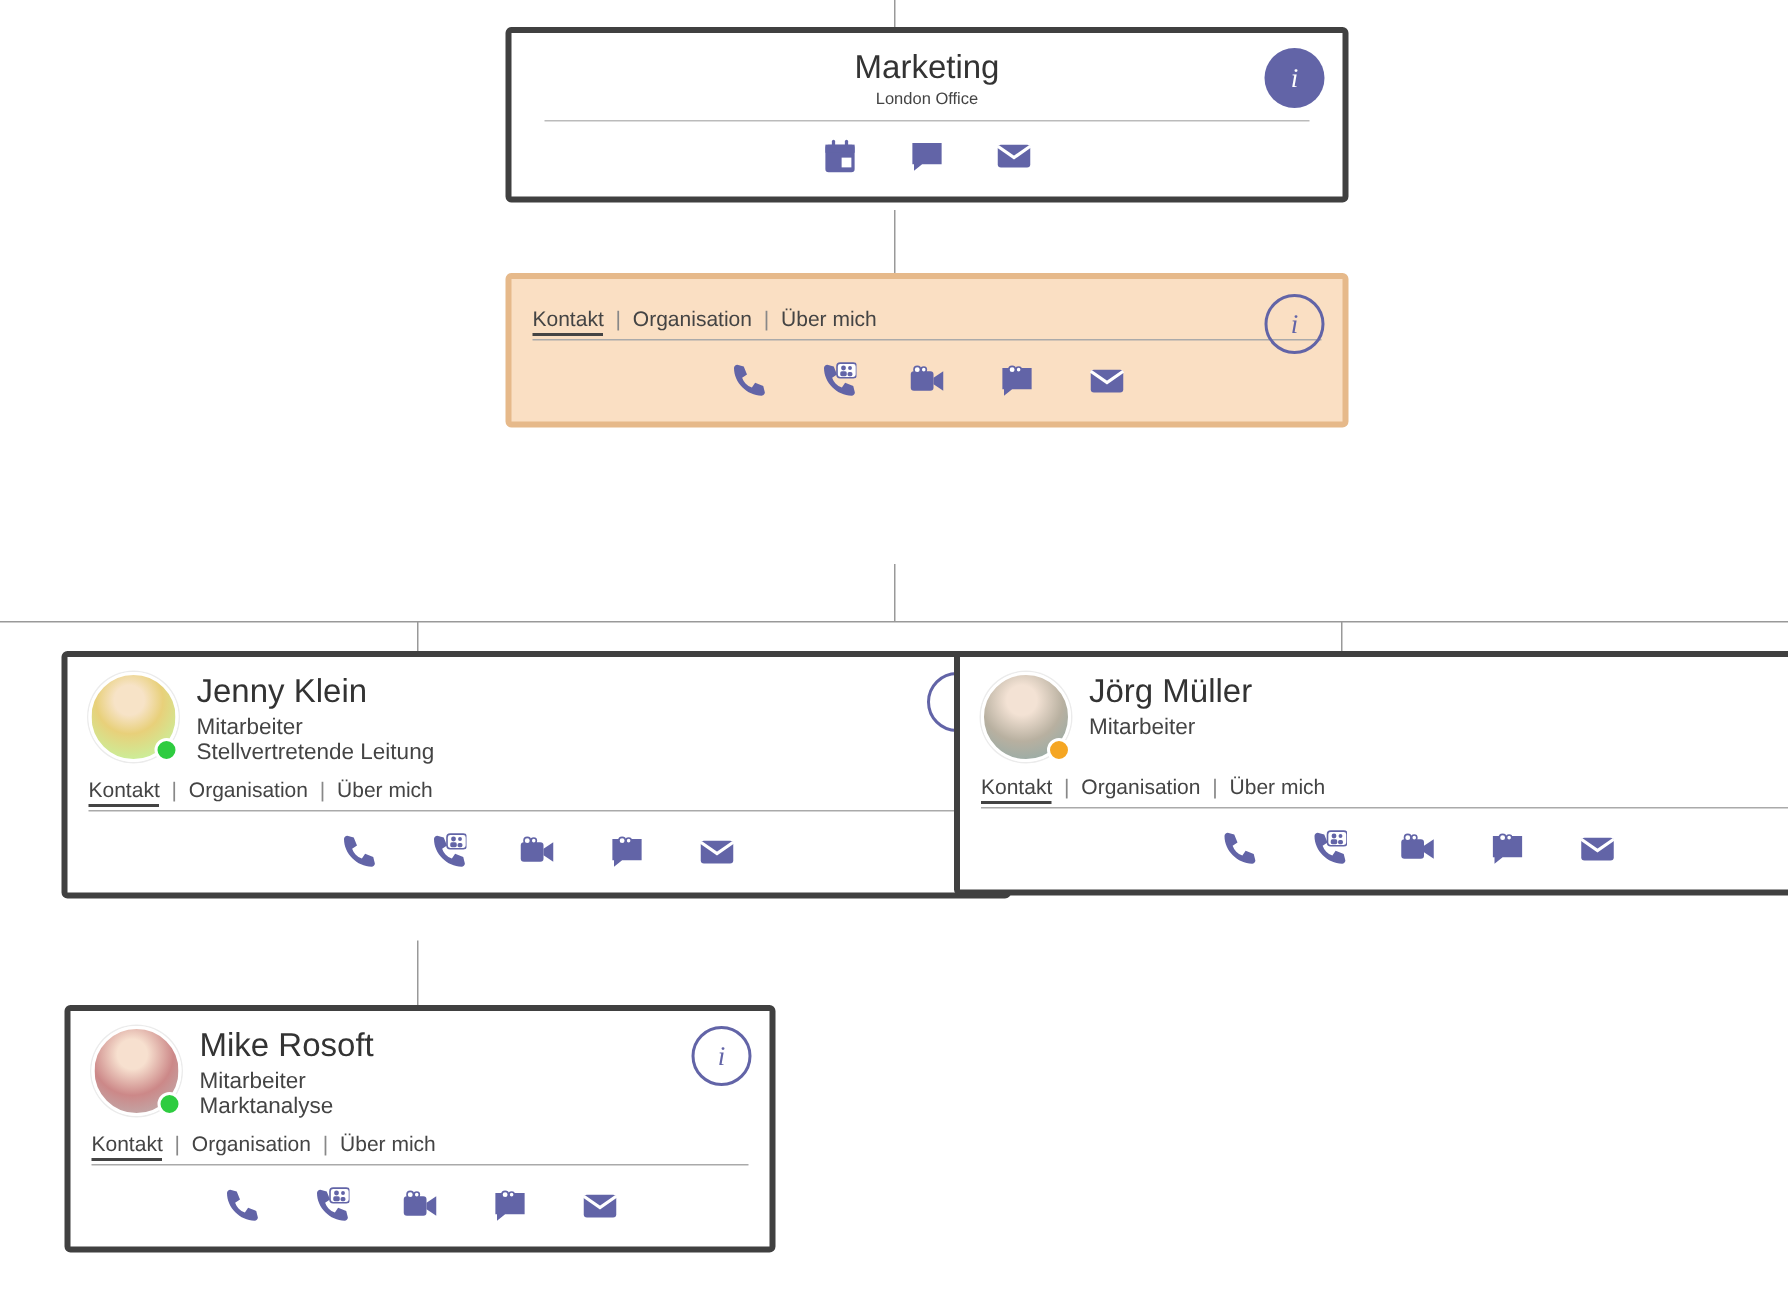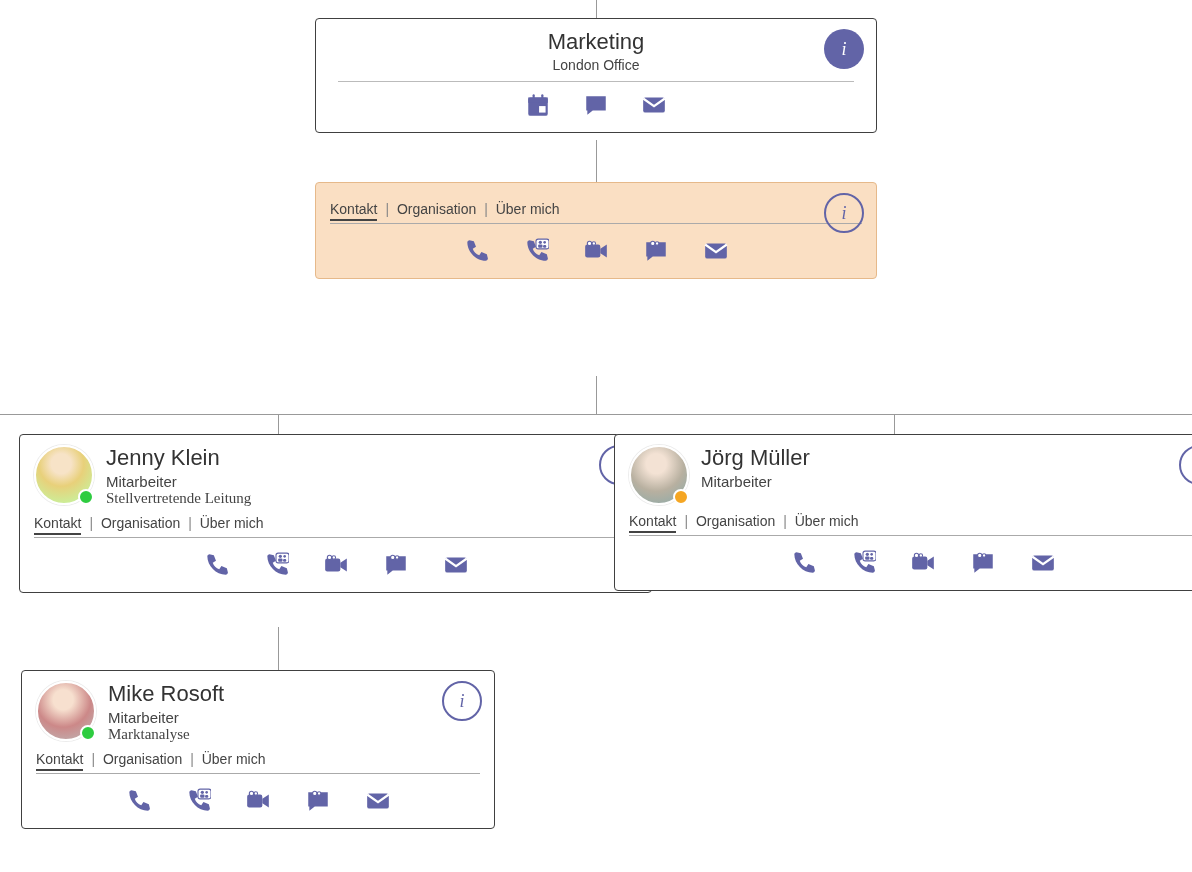--- a/index.html
+++ b/index.html
@@ -11,38 +11,39 @@
     position: relative;
     overflow: hidden;
   }
   .connector {
     position: absolute;
     background: #999;
   }
   .card {
     position: absolute;
     background: #fff;
-    border: 1px solid #404040;
+    border: 4px solid #404040;
     border-radius: 4px;
     padding: 10px 14px 14px 14px;
+    margin-left: 22px;
   }
   .card.dept {
     text-align: center;
   }
   .card.selected {
     background: #fadfc3;
     border-color: #e6b98a;
   }
   .dept-title {
     font-size: 22px;
     font-weight: 400;
     color: #333;
   }
   .dept-sub {
-    font-size: 14px;
+    font-size: 11px;
     color: #444;
     margin-top: 2px;
   }
   .dept-hr {
     border: none;
     border-top: 1px solid #bbb;
     margin: 8px 8px 10px 8px;
   }
   .dept-actions {
     display: flex;
@@ -115,21 +116,20 @@
     line-height: 1.2;
   }
   .person-role {
     font-size: 15px;
     color: #444;
     margin-top: 2px;
   }
   .person-extra {
     font-size: 15px;
     color: #444;
-    font-family: Liberation Serif, serif;
   }
   .tabs {
     margin-top: 8px;
     font-size: 14px;
     color: #444;
   }
   .tabs span.tab {
     padding-bottom: 2px;
     cursor: pointer;
   }

